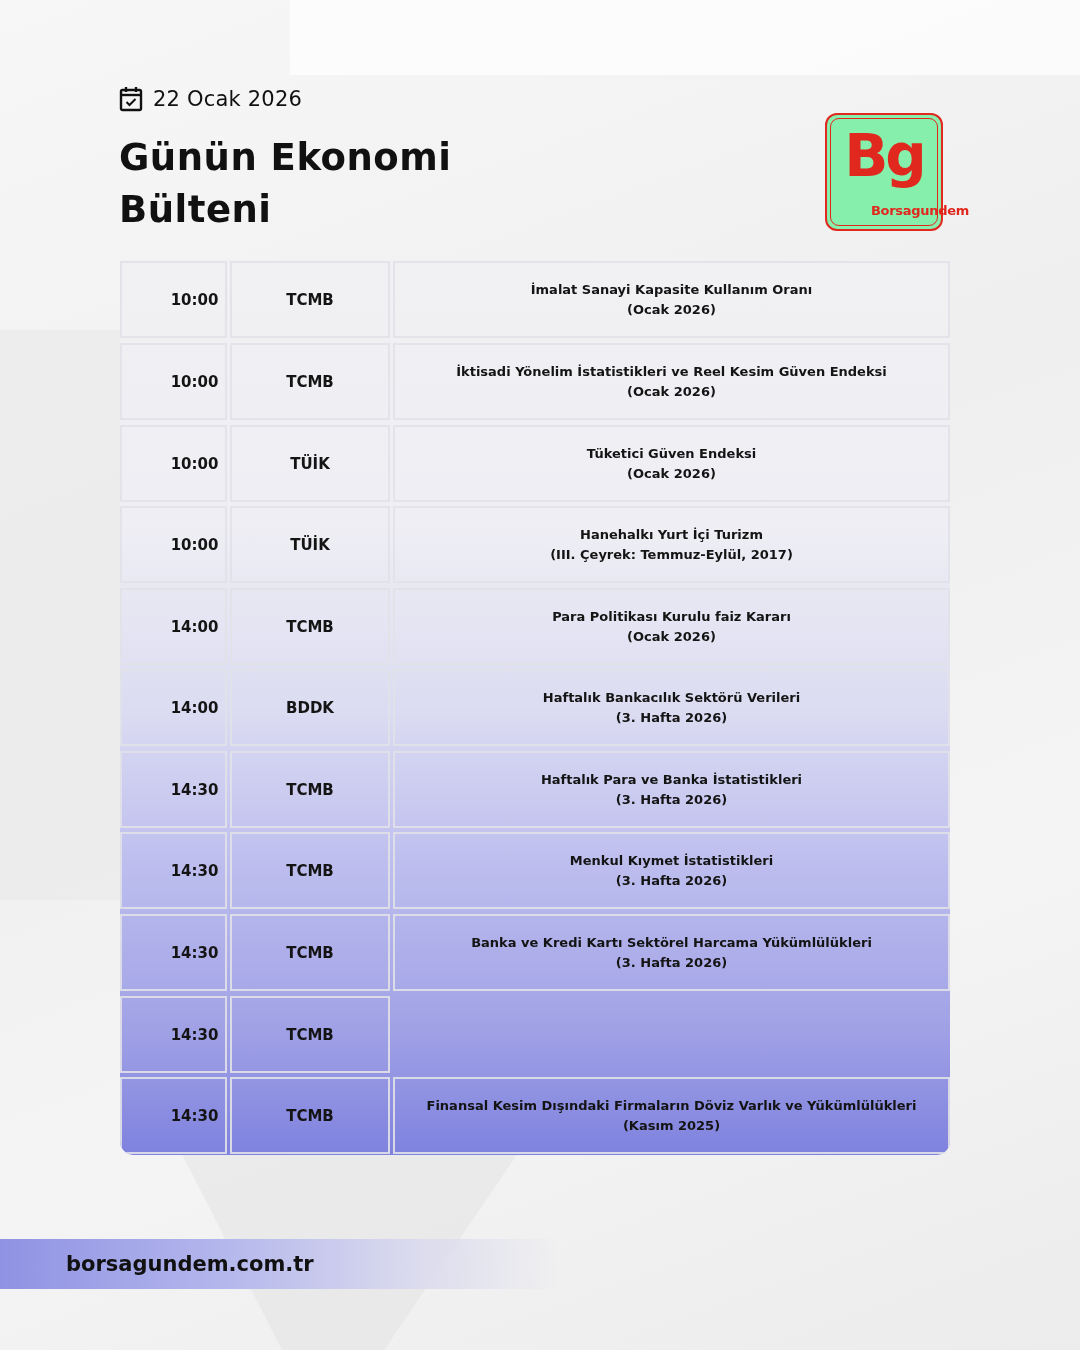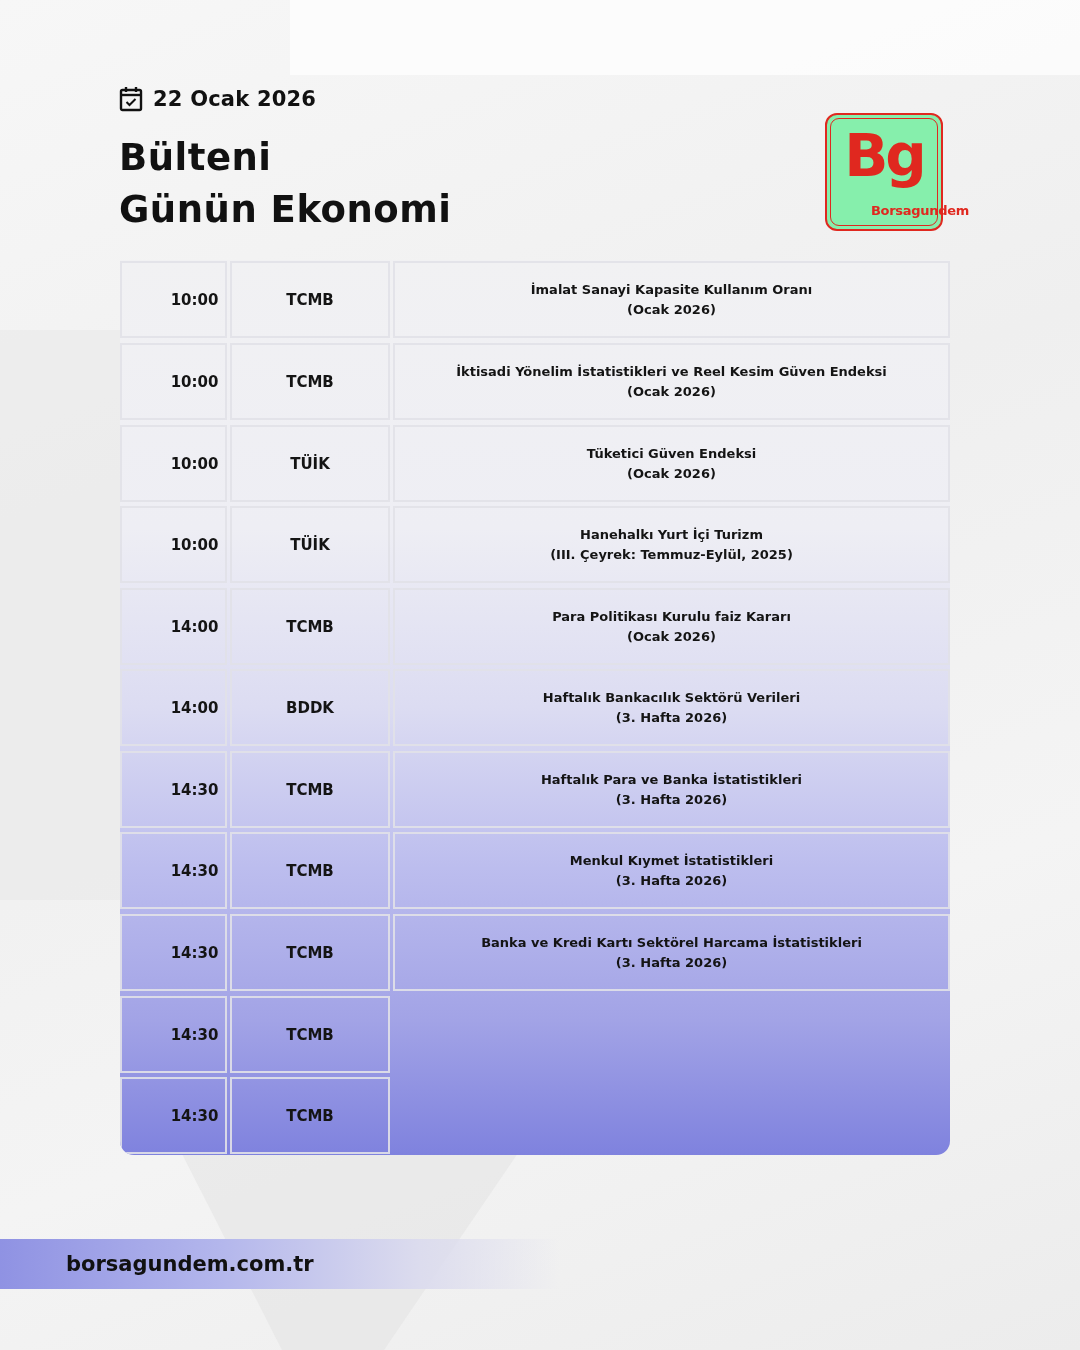--- a/index.html
+++ b/index.html
@@ -12,21 +12,21 @@
   .bg-a { left:0; top:0; width:1080px; height:1350px;
     background:linear-gradient(160deg,#f7f7f7 0%,#efefef 40%,#f4f4f4 70%,#ececec 100%); }
   .bg-b { left:290px; top:0; width:800px; height:75px; background:#ffffff; opacity:.7;
     clip-path:polygon(0 0,100% 0,100% 100%,0 100%); }
   .bg-c { left:0; top:330px; width:130px; height:570px; background:#e9e9e9; opacity:.6; }
   .bg-d { left:180px; top:1150px; width:340px; height:200px; background:#e2e2e2; opacity:.5;
     clip-path:polygon(0 0,100% 0,60% 100%,30% 100%); }
 
   .date-row { position:absolute; left:119px; top:86px; display:flex; align-items:center; gap:10px; }
   .cal-icon { width:24px; height:26px; }
-  .date-text { font-size:21px; font-weight:bold; color:#111; letter-spacing:.2px; }
+  .date-text { font-size:21px; font-weight:normal; color:#111; letter-spacing:.2px; }
   .title { position:absolute; left:119px; top:132px; font-size:37px; font-weight:bold; color:#111; line-height:52px; letter-spacing:.5px; }
 
   .logo { position:absolute; left:825px; top:113px; width:118px; height:118px; box-sizing:border-box;
     border:2px solid #e0281f; border-radius:12px; background:#86efac; }
   .logo-inner { position:absolute; left:3px; top:3px; right:3px; bottom:3px; border:1.5px solid #e0281f; border-radius:9px; }
   .logo-bg { position:absolute; left:0; right:0; top:2px; text-align:center; font-family:"DejaVu Sans", sans-serif;
     font-size:58px; font-weight:bold; color:#e0281f; letter-spacing:-3px; line-height:78px; }
   .logo-name { position:absolute; left:0; right:0; bottom:11px; text-align:center; font-size:13px; font-weight:bold; color:#e0281f; letter-spacing:-.3px;margin-left:44px; }
 
   .table { position:absolute; left:120px; top:260px; width:830px; height:895px; border-radius:0 0 14px 14px; overflow:hidden; }
@@ -56,22 +56,22 @@
     <rect x="2" y="4" width="20" height="20" rx="1.5" fill="none" stroke="#111" stroke-width="2.4"></rect>
     <line x1="2" y1="9" x2="22" y2="9" stroke="#111" stroke-width="2.4"></line>
     <line x1="7" y1="1" x2="7" y2="6" stroke="#111" stroke-width="2.4"></line>
     <line x1="17" y1="1" x2="17" y2="6" stroke="#111" stroke-width="2.4"></line>
     <polyline points="7.5,16 10.5,19 16.5,13" fill="none" stroke="#111" stroke-width="2"></polyline>
   </svg>
   <span class="date-text">22 Ocak 2026</span>
 </div>
 
 <div class="title">
+  <div>Günün Ekonomi</div>
   <div>Bülteni</div>
-  <div>Günün Ekonomi</div>
 </div>
 
 <div class="logo">
   <div class="logo-inner"></div>
   <div class="logo-bg">Bg</div>
   <div class="logo-name">Borsagundem</div>
 </div>
 
 <div class="table">
   <div class="table-bg"></div>
@@ -101,21 +101,21 @@
       <div>Tüketici Güven Endeksi</div>
       <div>(Ocak 2026)</div>
     </div>
   </div>
 
   <div class="row" style="top:245px">
     <div class="cell c-time">10:00</div>
     <div class="cell c-src">TÜİK</div>
     <div class="cell c-desc">
       <div>Hanehalkı Yurt İçi Turizm</div>
-      <div>(III. Çeyrek: Temmuz-Eylül, 2025)</div>
+      <div>(III. Çeyrek: Temmuz-Eylül, 2017)</div>
     </div>
   </div>
 
   <div class="row" style="top:327px">
     <div class="cell c-time">14:00</div>
     <div class="cell c-src">TCMB</div>
     <div class="cell c-desc">
       <div>Para Politikası Kurulu faiz Kararı</div>
       <div>(Ocak 2026)</div>
     </div>
@@ -145,31 +145,35 @@
     <div class="cell c-desc">
       <div>Menkul Kıymet İstatistikleri</div>
       <div>(3. Hafta 2026)</div>
     </div>
   </div>
 
   <div class="row" style="top:653px">
     <div class="cell c-time">14:30</div>
     <div class="cell c-src">TCMB</div>
     <div class="cell c-desc">
-      <div>Banka ve Kredi Kartı Sektörel Harcama İstatistikleri</div>
+      <div>Banka ve Kredi Kartı Sektörel Harcama Yükümlülükleri</div>
       <div>(3. Hafta 2026)</div>
     </div>
   </div>
 
   <div class="row" style="top:735px">
     <div class="cell c-time">14:30</div>
     <div class="cell c-src">TCMB</div>
   </div>
 
   <div class="row" style="top:816px">
     <div class="cell c-time">14:30</div>
     <div class="cell c-src">TCMB</div>
+    <div class="cell c-desc">
+      <div>Finansal Kesim Dışındaki Firmaların Döviz Varlık ve Yükümlülükleri</div>
+      <div>(Kasım 2025)</div>
+    </div>
   </div>
 </div>
 
 <div class="footer">
   <span class="footer-text">borsagundem.com.tr</span>
 </div>
 
 </body></html>

